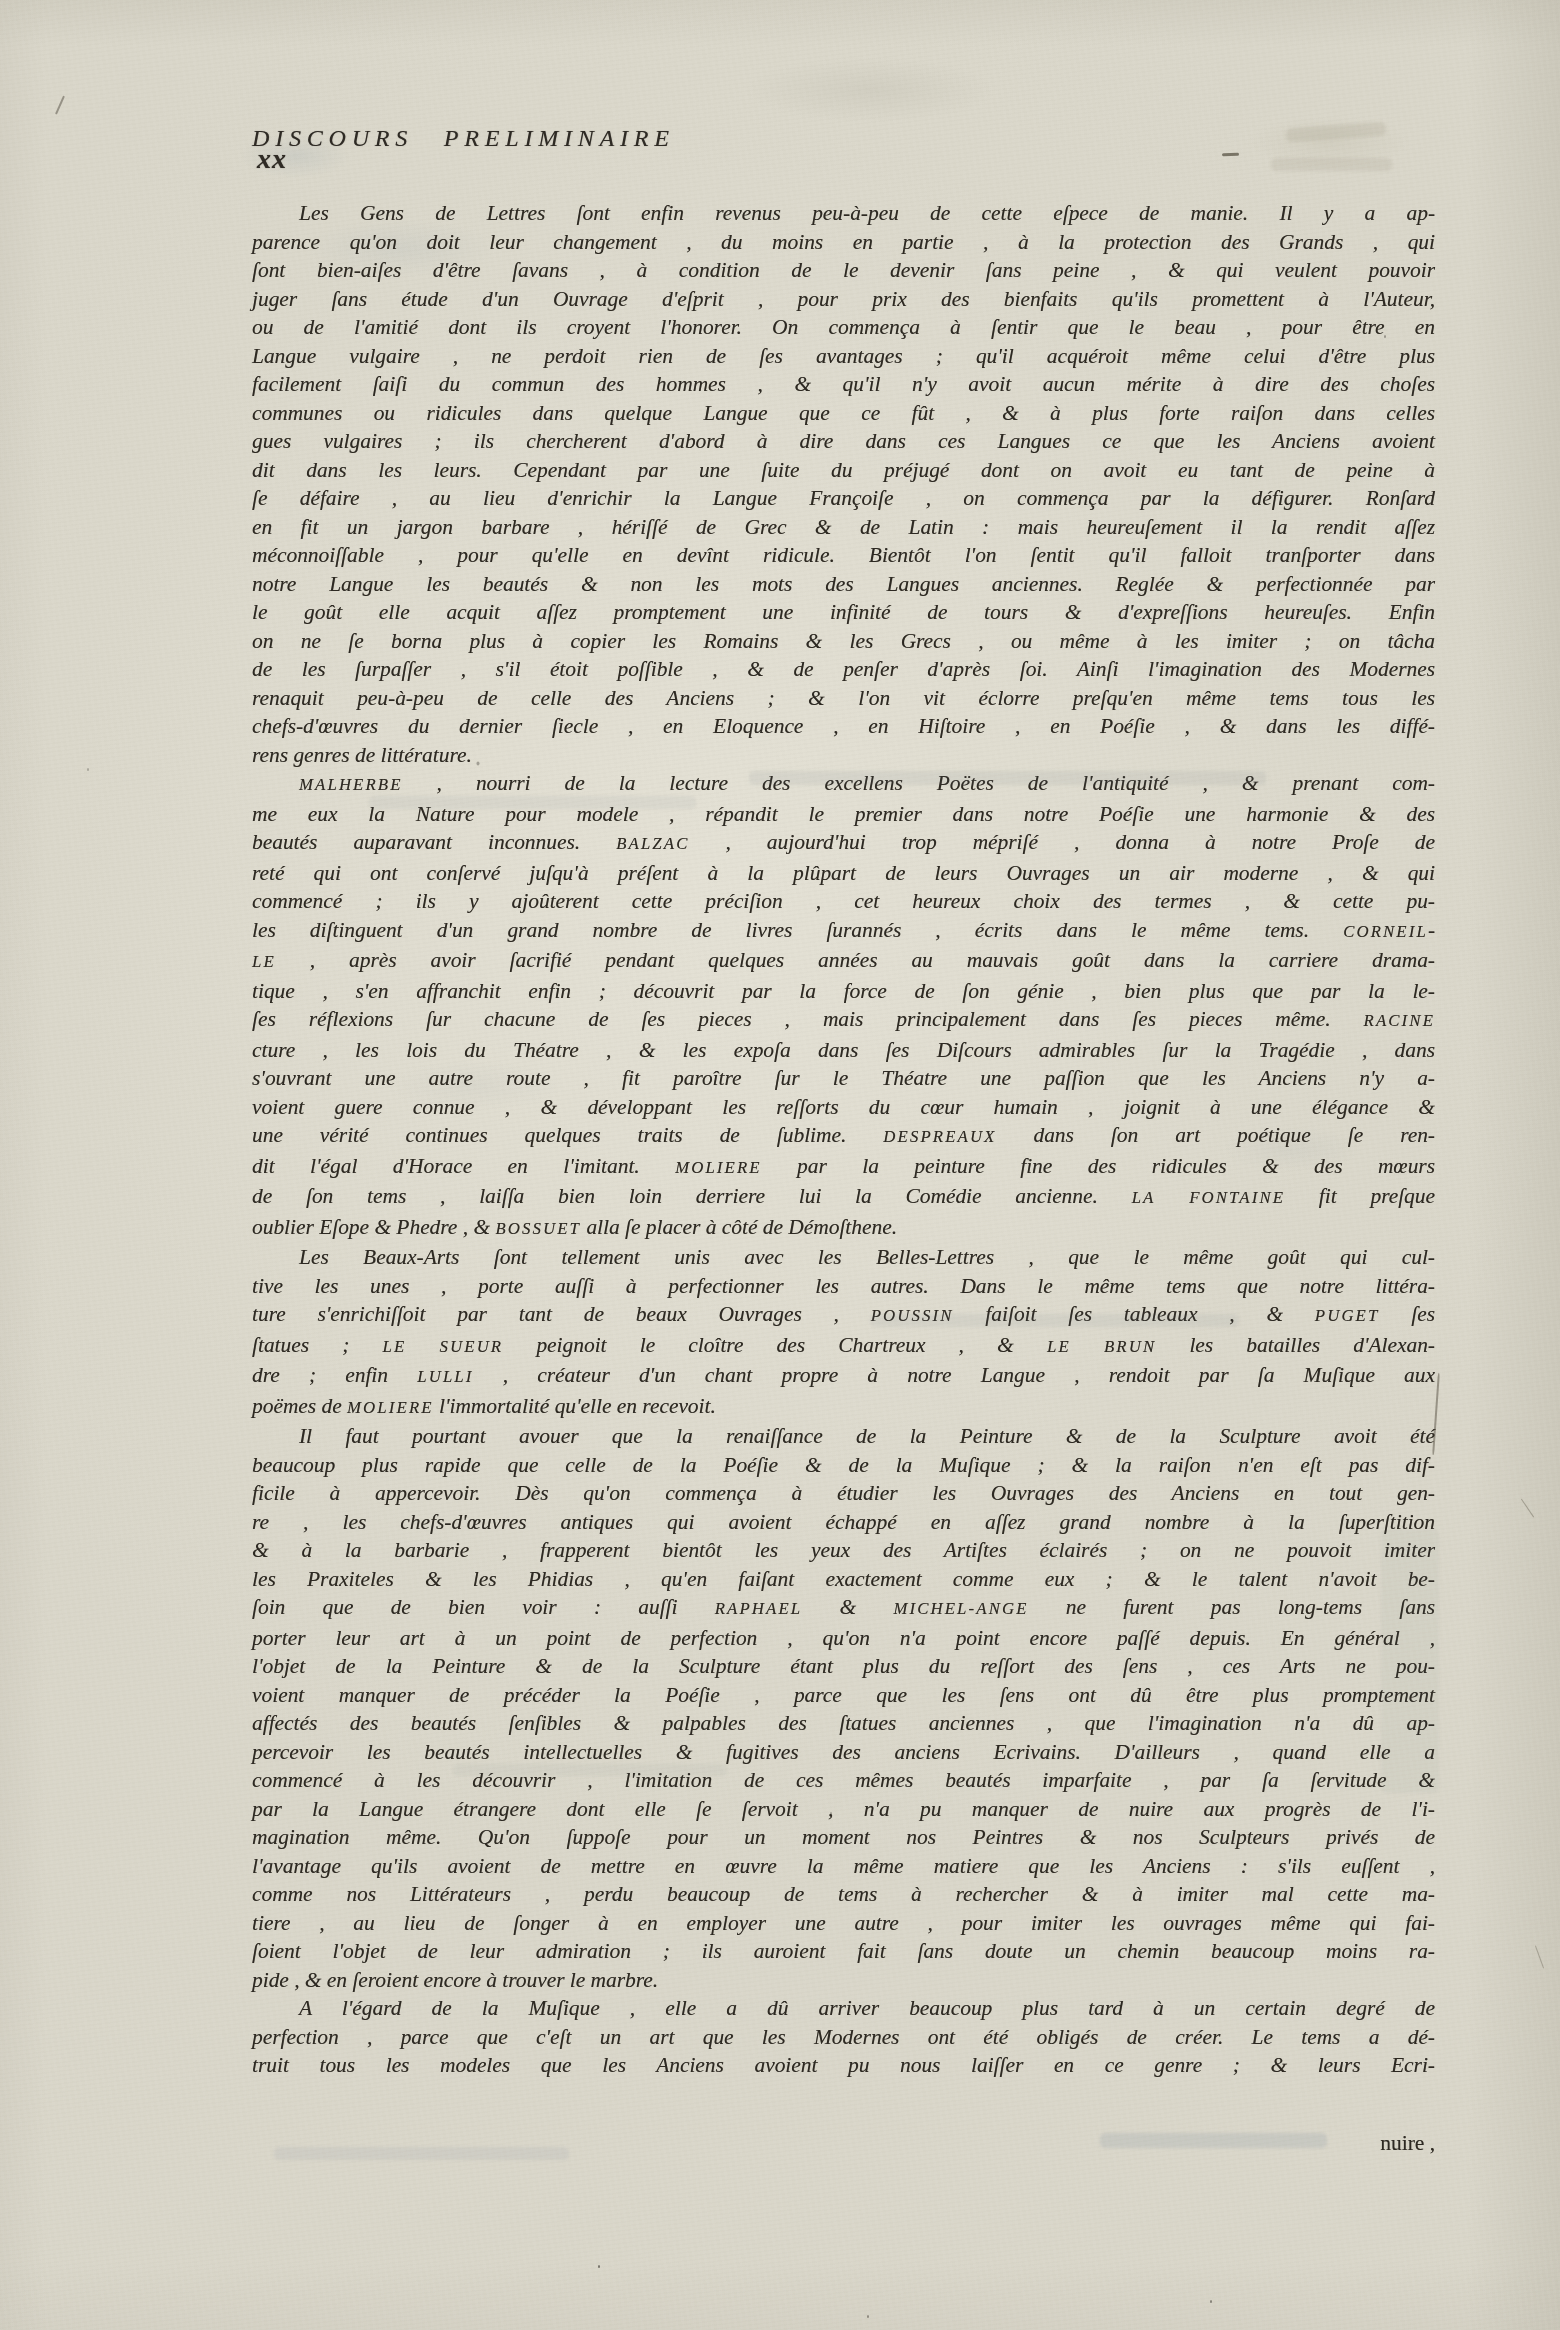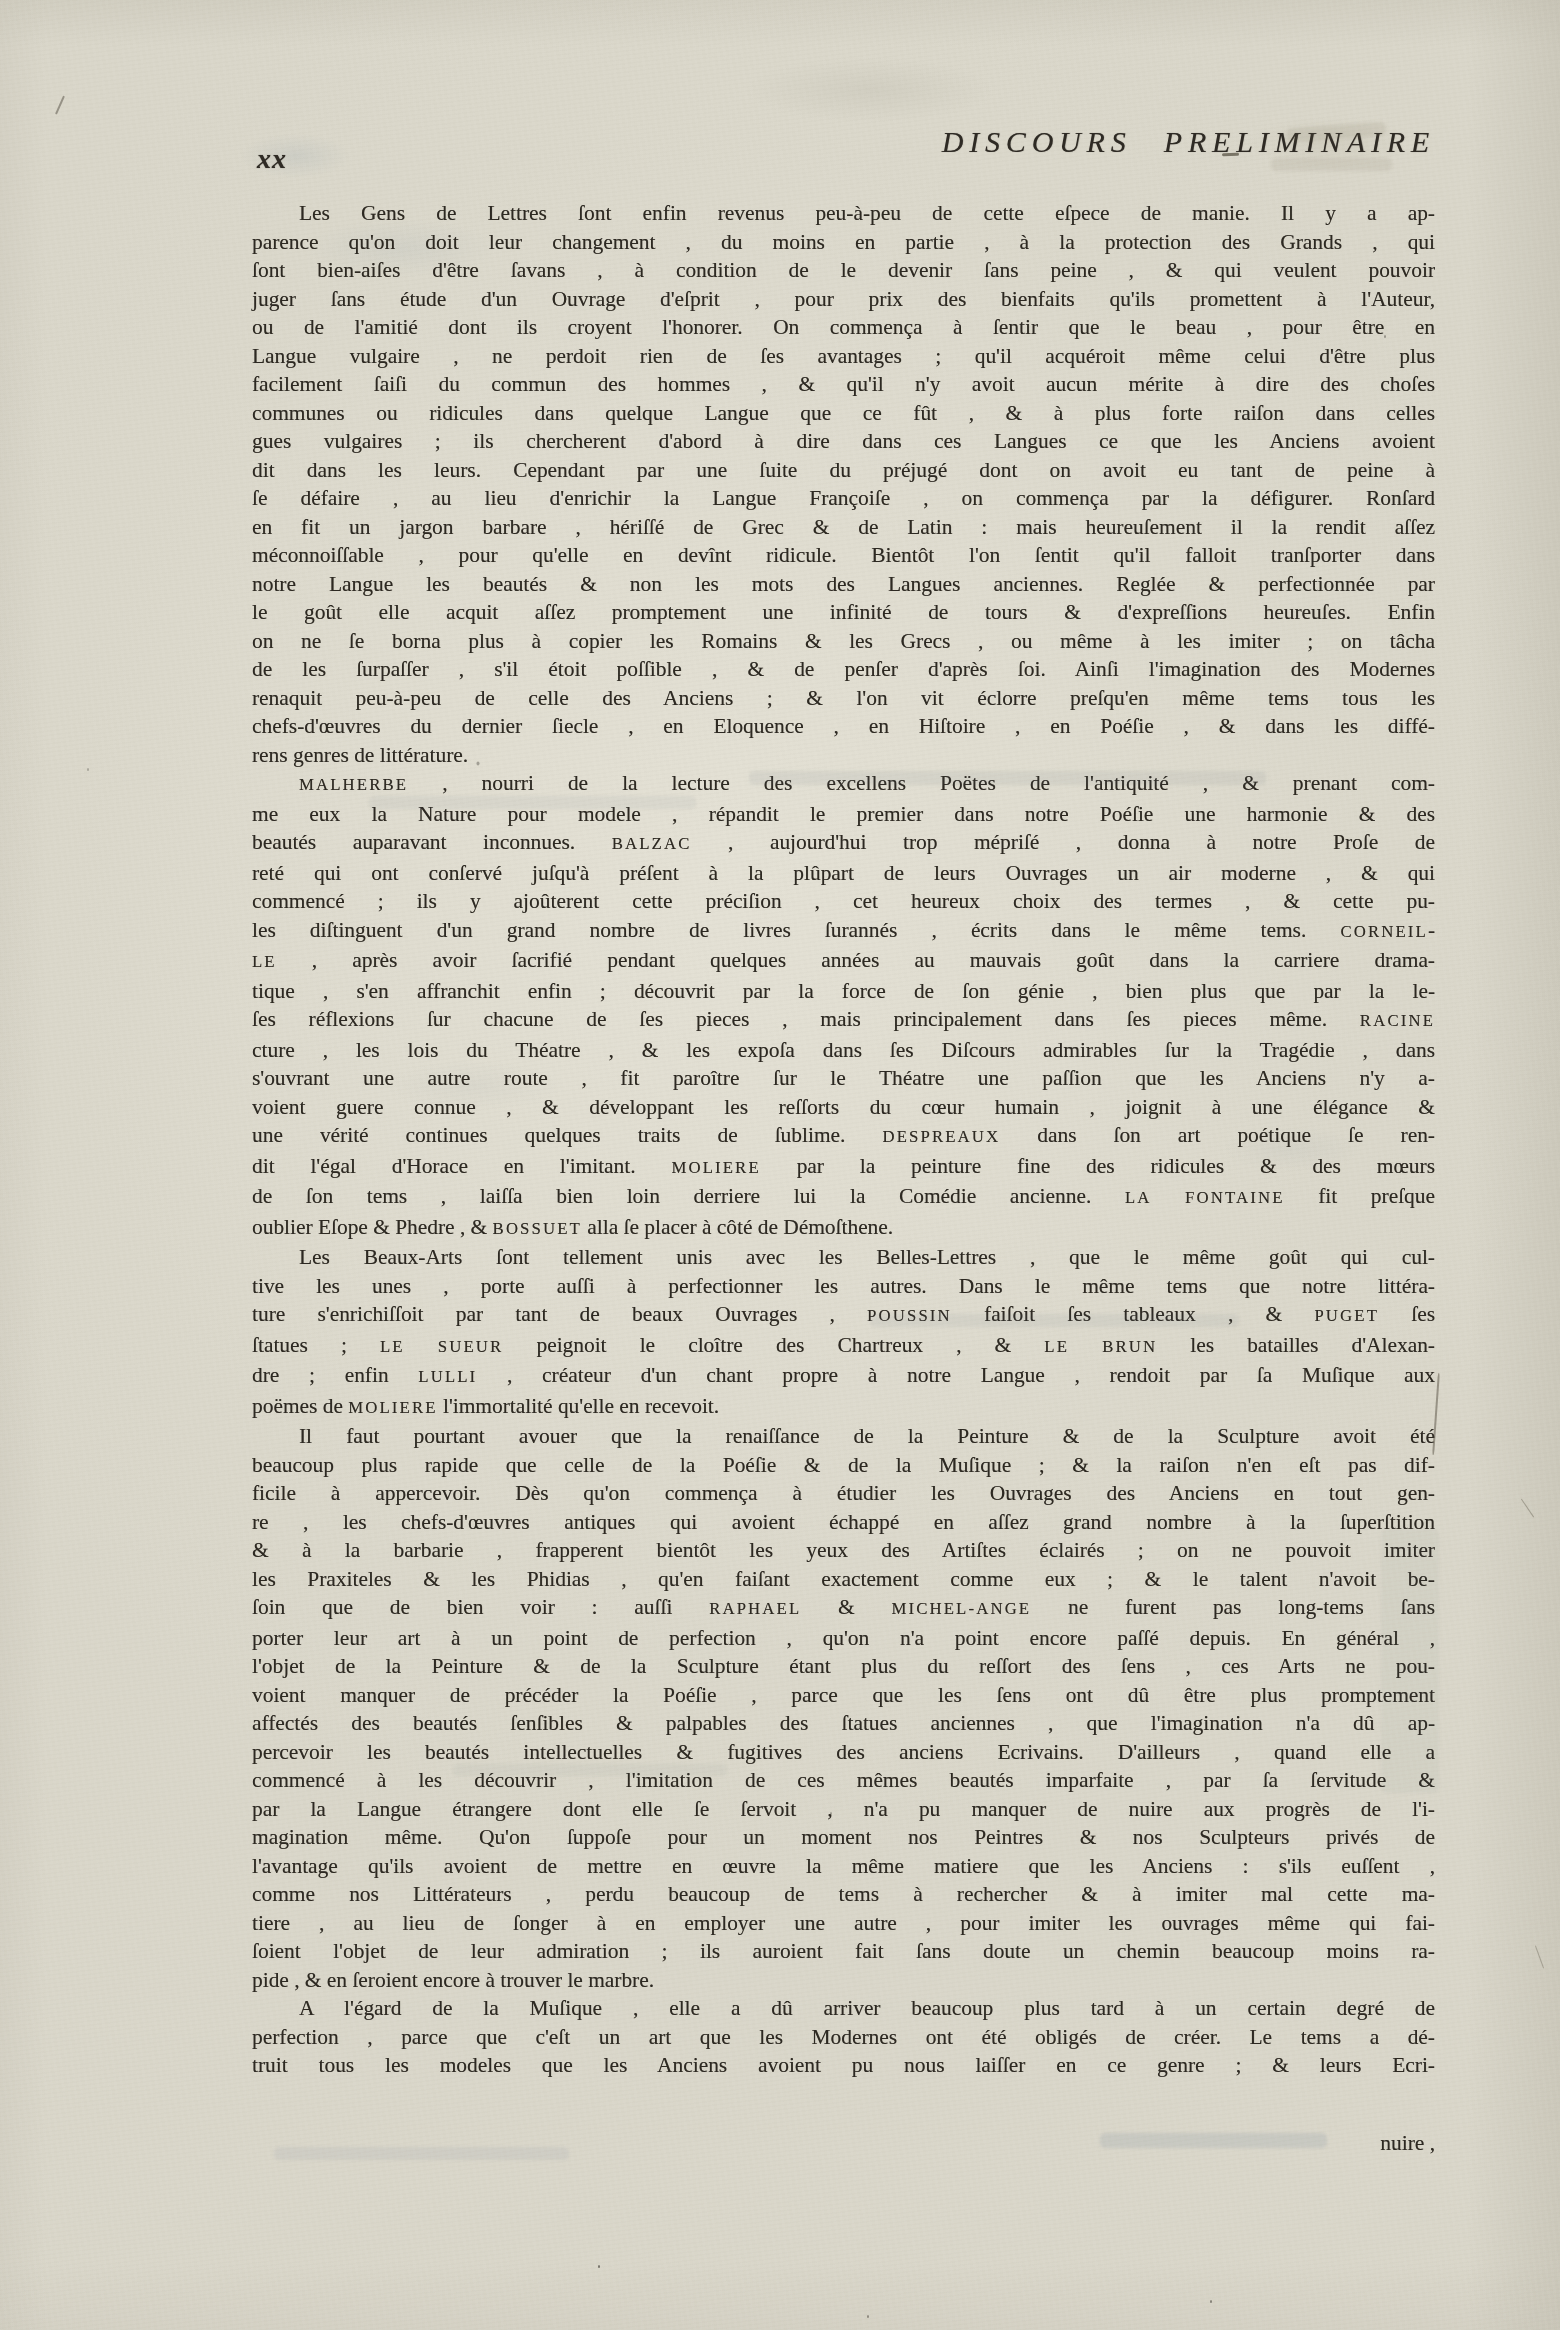--- a/index.html
+++ b/index.html
@@ -35,33 +35,33 @@
       radial-gradient(ellipse 127px 37px at 474px 1086px, rgba(130,140,148,0.07), rgba(0,0,0,0) 70%);
   }
   .header-pagenum {
     position: absolute; left: 257px; top: 143px;
     font-size: 28px; font-style: italic; font-weight: bold;
     color: #2f2b25; letter-spacing: 1.1px;
     text-shadow: 0 0 1.1px rgba(47,43,37,0.55);
   }
   .title {
     position: absolute; left: 252px; top: 125px; width: 1183px;
-    margin: 0; text-align: right;
-    font-size: 30px; font-weight: normal; font-style: italic;
+    margin: 0; text-align: left;
+    font-size: 24px; font-weight: normal; font-style: italic;
     letter-spacing: 5.8px; word-spacing: 19px;
     color: #2e2a24;
     text-shadow: 0.3px 0.3px 0.8px rgba(46,42,36,0.5);
   }
   .body-text {
     position: absolute; left: 252px; top: 199px; width: 1183px;
     font-size: 21.4px; line-height: 28.5px;
     color: #2d2922;
     text-shadow: 0.2px 0.2px 0.5px rgba(45,40,33,0.45);
   }
-  .para { margin: 0; }
+  .para { margin: 0; font-style: italic; }
   .line { text-align: justify; text-align-last: justify; }
   .line.noj { text-align: left; text-align-last: auto; }
   .line.ind { text-indent: 47px; }
   .sc { font-size: 0.78em; letter-spacing: 0.13em; }
   .catchword {
     position: absolute; left: 252px; top: 2131px; width: 1183px;
     text-align: right;
     font-size: 21.4px; color: #2d2922;
     text-shadow: 0.2px 0.2px 0.5px rgba(45,40,33,0.45);
   }

